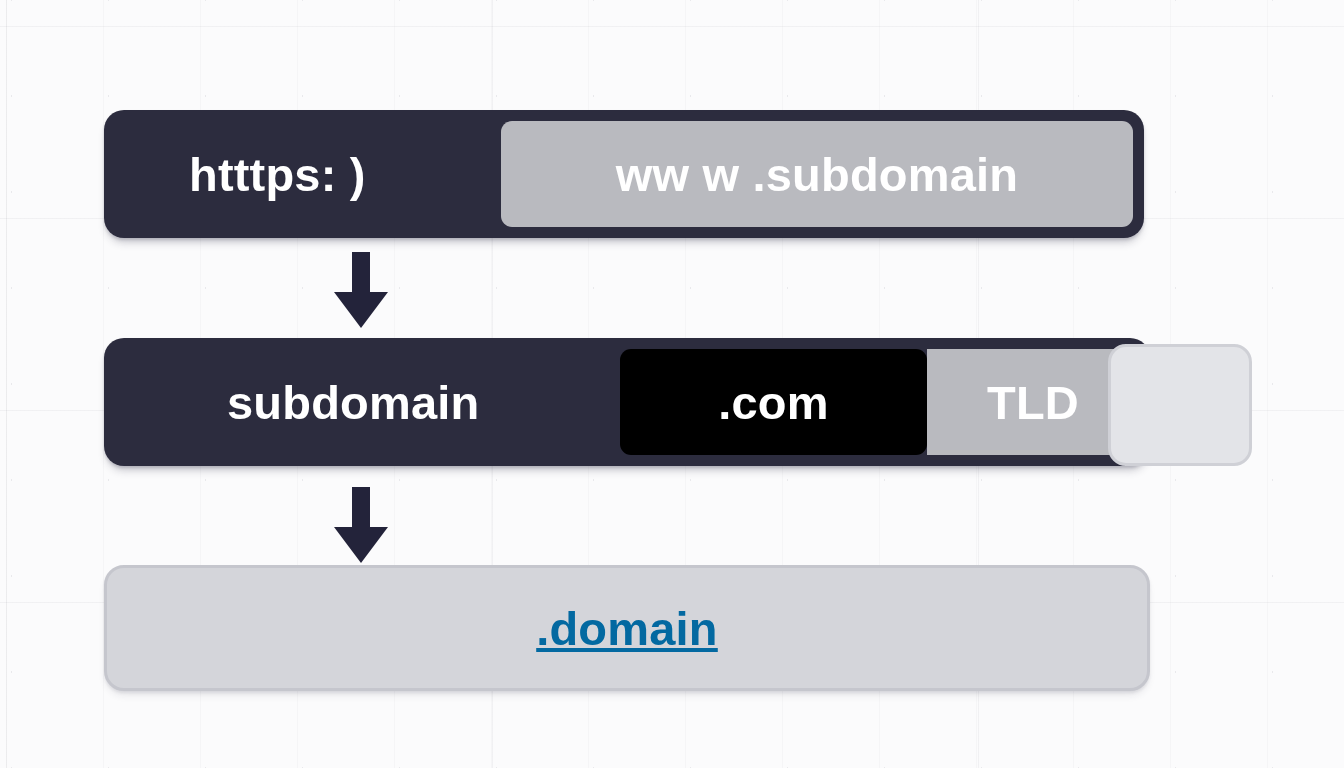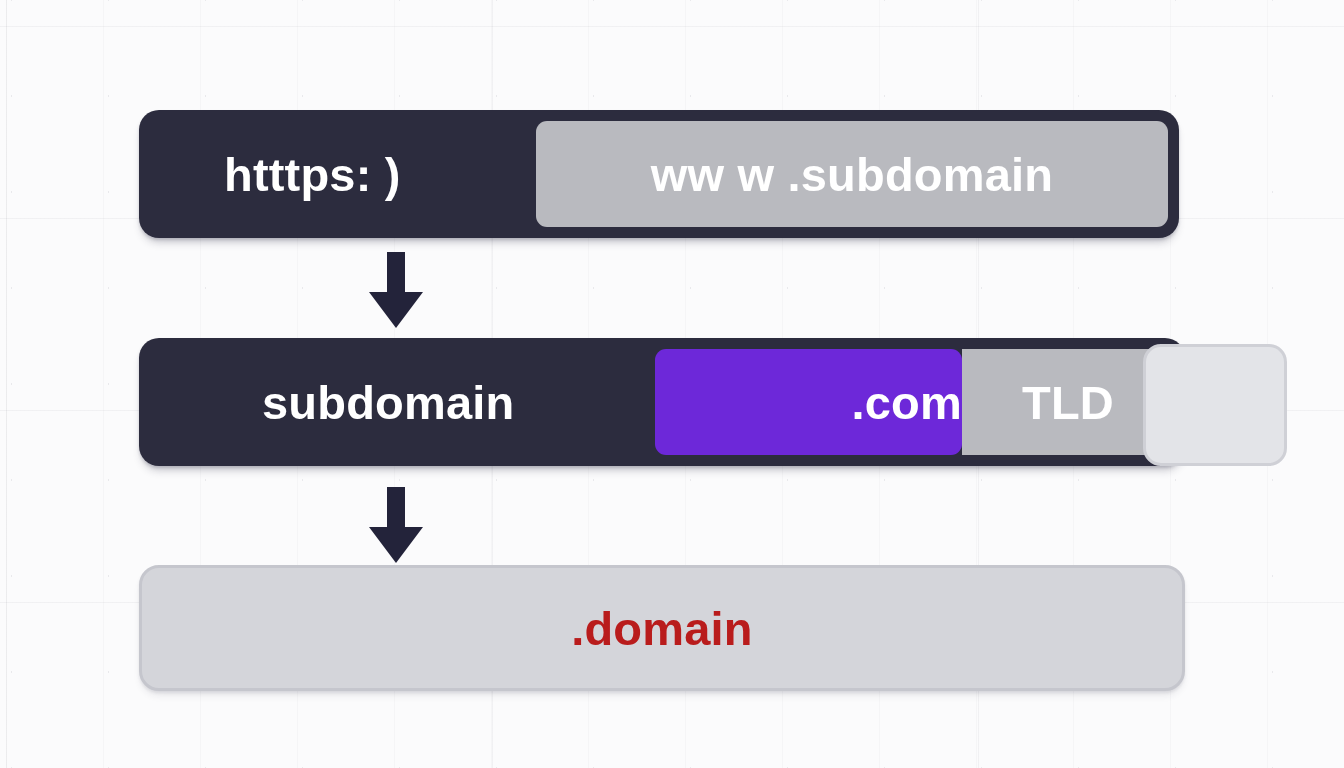--- a/index.html
+++ b/index.html
@@ -36,21 +36,20 @@
     background-image: radial-gradient(rgba(80,80,100,0.10) 0.7px, transparent 0.9px);
     background-size: 97px 96px;
     background-position: 60px 48px;
     z-index: 0;
   }
 
   #diagram {
     position: absolute;
     inset: 0;
     z-index: 2;
-    margin-left: 35px;
   }
 
   
   .bar {
     position: absolute;
     box-sizing: border-box;
     display: flex;
     align-items: stretch;
   }
 
@@ -79,23 +78,22 @@
     font-size: 47px;
     font-weight: 600;
     letter-spacing: 0.2px;
   }
 
   .chip-gray {
     background: #b9babf;
     border-radius: 11px;
   }
   .chip-red {
-    background: #6d28d9;
+    background: #000000;
     border-radius: 11px;
-    justify-content: flex-end;
   }
 
   .chip-text {
     font-size: 47px;
     font-weight: 600;
     color: #ffffff;
     letter-spacing: 0.2px;
   }
 
   
@@ -104,21 +102,22 @@
     border: 3px solid #c5c6cd;
     border-radius: 20px;
     box-shadow:
       0 6px 8px -3px rgba(40,40,60,0.13),
       0 2px 3px rgba(40,40,60,0.08);
     display: flex;
     align-items: center;
     justify-content: center;
   }
   .bar-light .chip-text {
-    color: #b91c1c;
+    color: #0369a1;
+    text-decoration: underline;
   }
 
   
   #ghost-panel {
     position: absolute;
     background: #e3e4e8;
     border: 3px solid #cfd0d6;
     border-radius: 18px;
     z-index: 1;
   }

